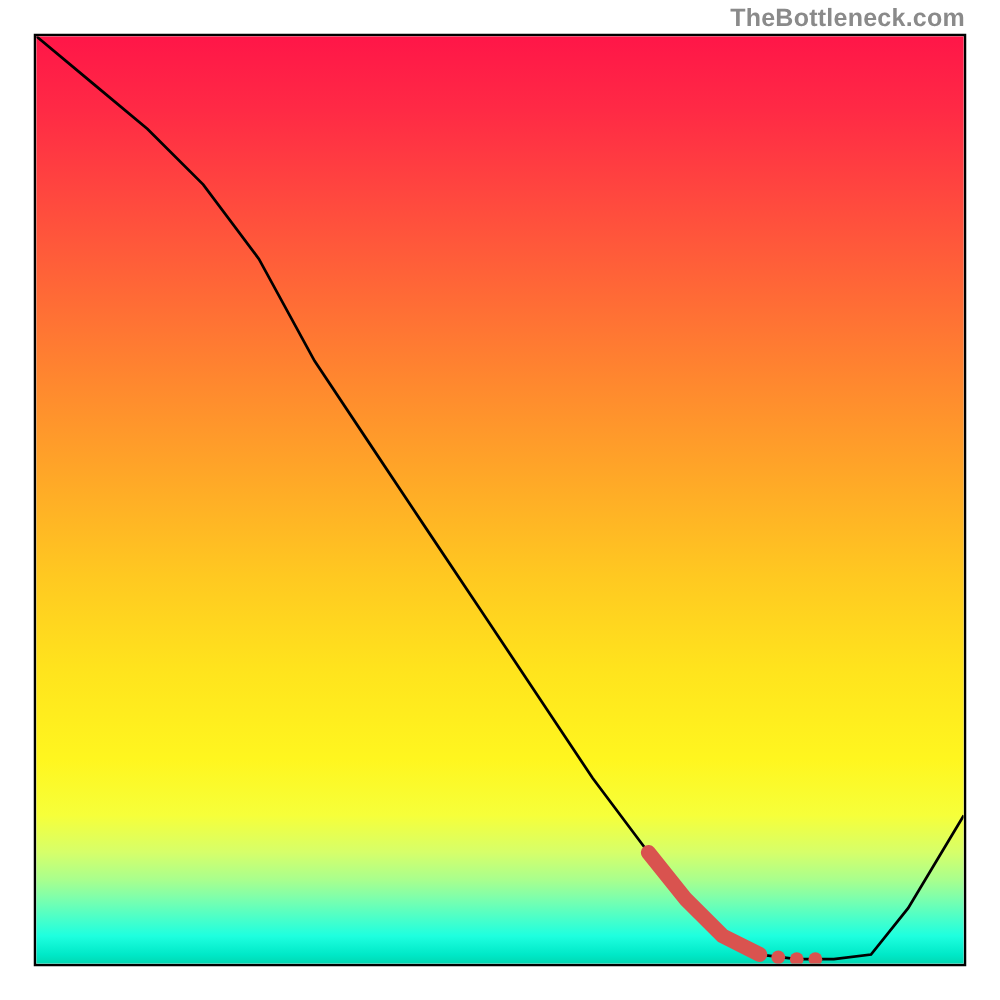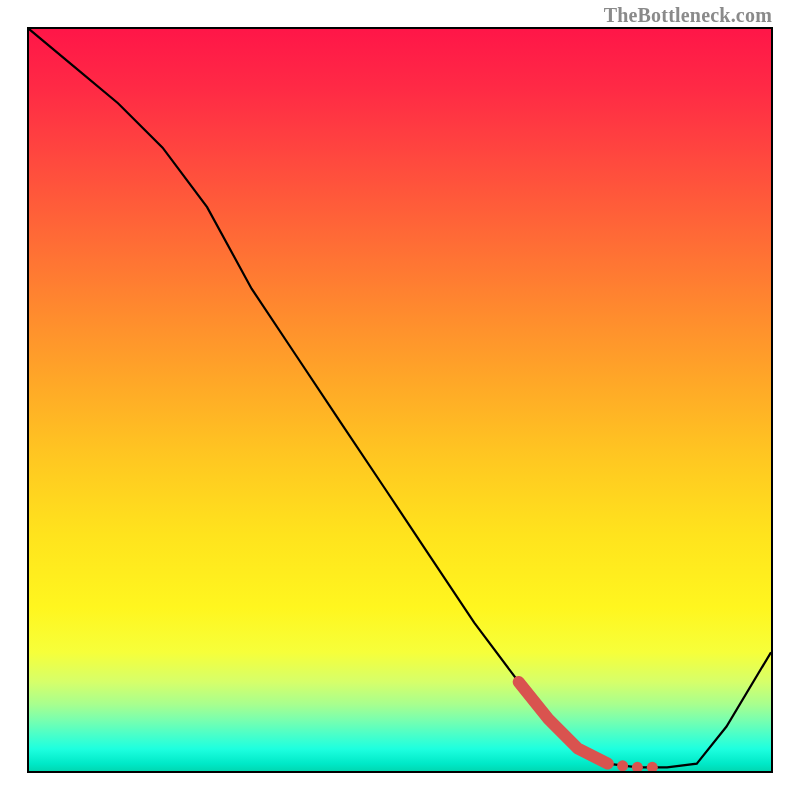--- a/index.html
+++ b/index.html
@@ -9,21 +9,20 @@
     height: 800px;
     overflow: hidden;
     background: #fff;
     font-family: Arial, Helvetica, sans-serif;
   }
   .frame {
     position: relative;
     width: 800px;
     height: 800px;
     box-sizing: border-box;
-    font-family: Liberation Serif, serif;
   }
   .plot-area {
     position: absolute;
     left: 27px;
     top: 27px;
     width: 746px;
     height: 746px;
     border: 2px solid #000;
     box-sizing: border-box;
     overflow: hidden;

